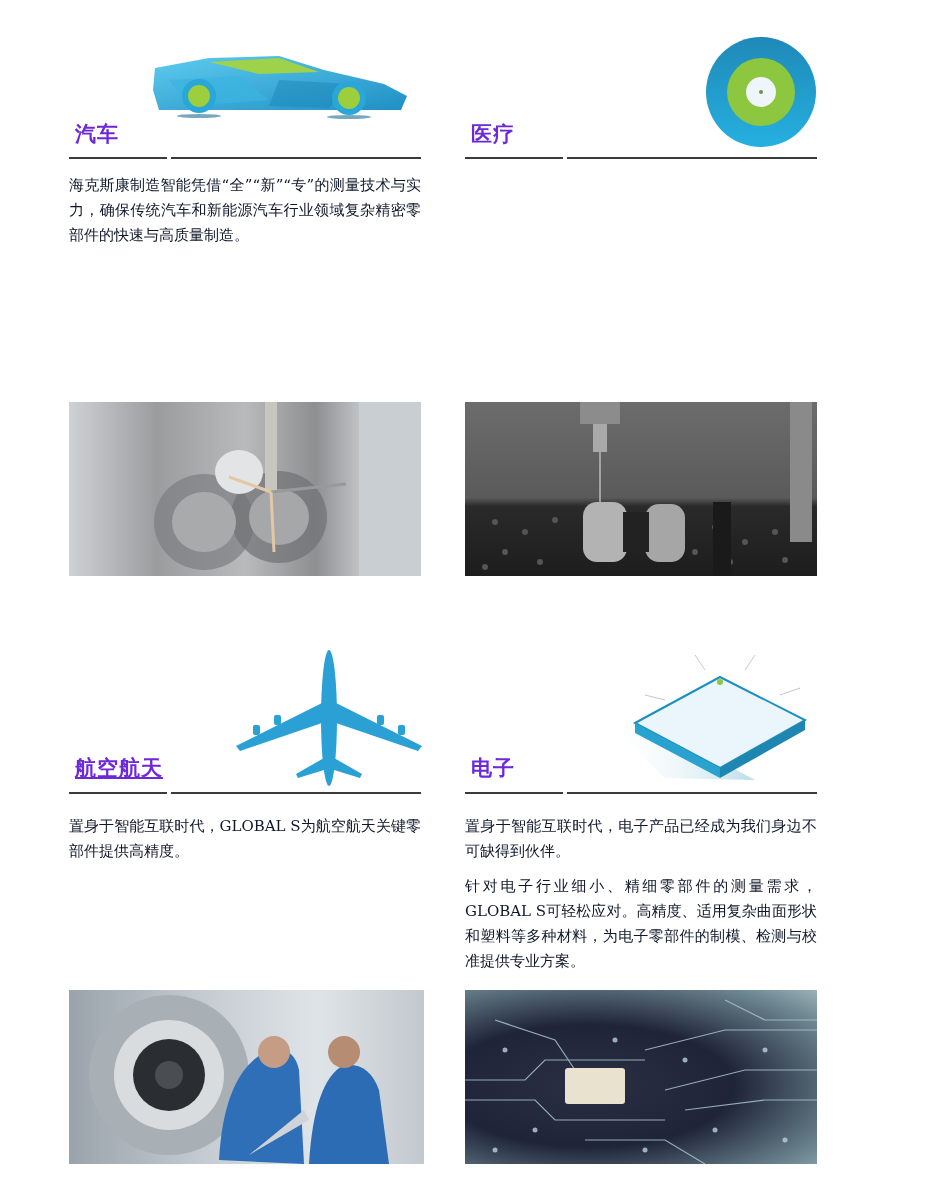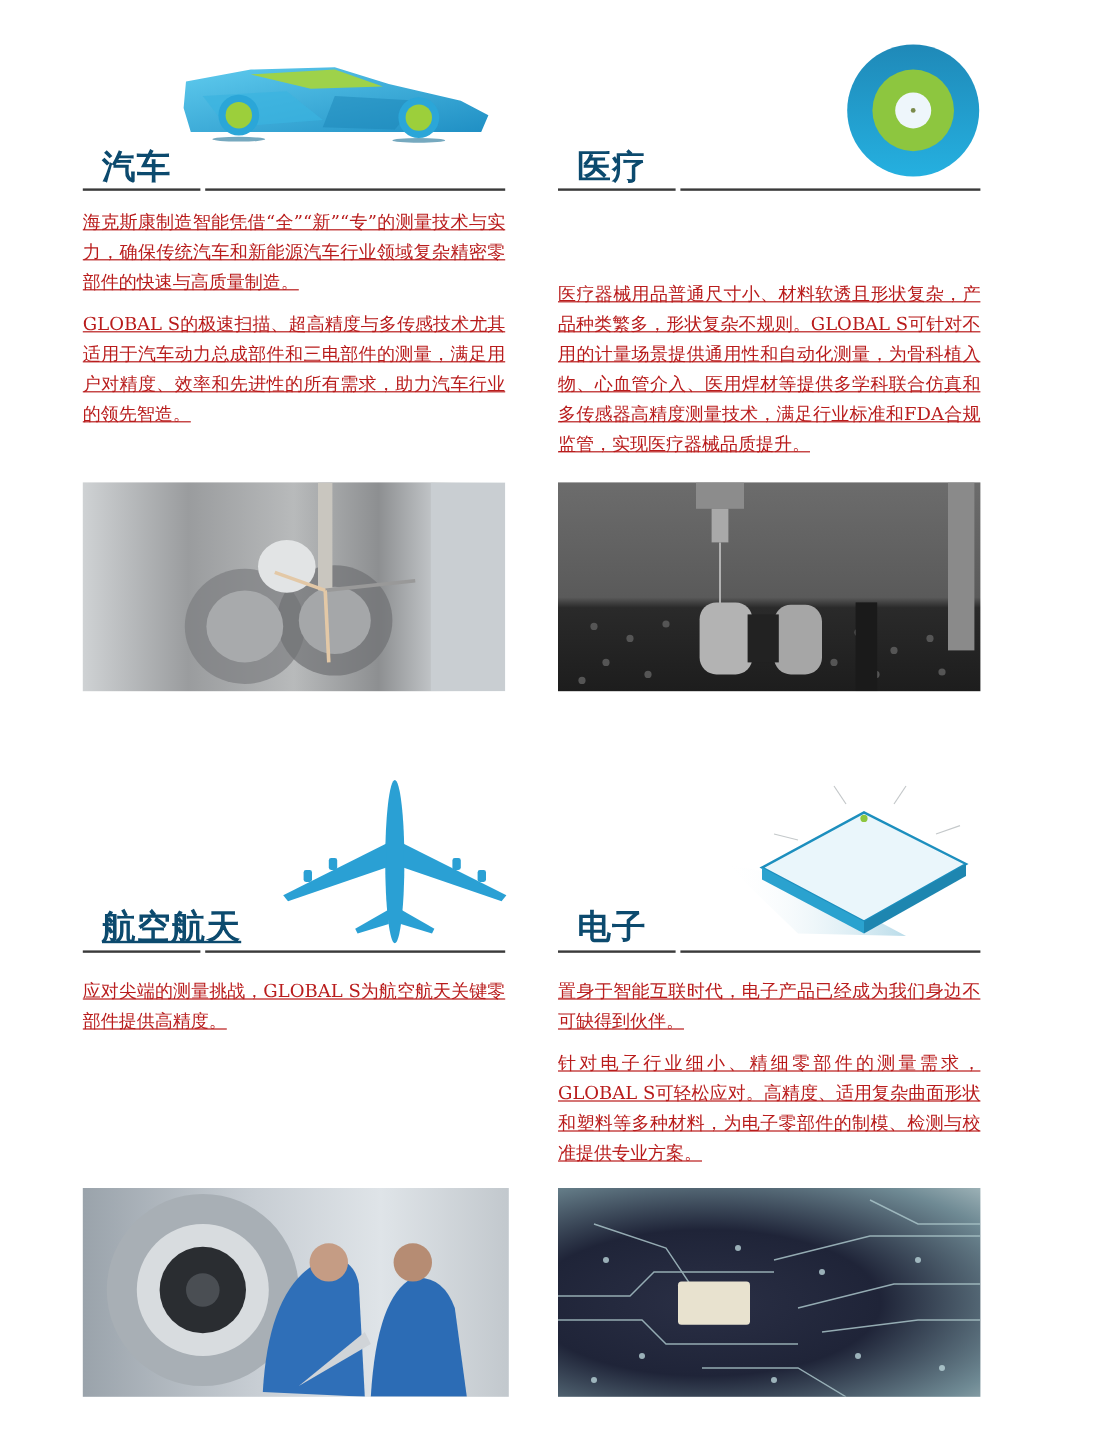--- a/index.html
+++ b/index.html
@@ -1,26 +1,26 @@
 <!DOCTYPE html>
 <html><head>
 <meta charset="utf-8">
 <style>
   html, body { margin: 0; padding: 0; background: #ffffff; }
   body { width: 927px; height: 1204px; position: relative; overflow: hidden;
          font-family: "DejaVu Serif", "Liberation Serif", serif; color: #333333; }
   .section { position: absolute; width: 352px; }
   .illus { position: absolute; }
-  .title { position: absolute; left: 16px; font-family: "DejaVu Sans", "Liberation Sans", sans-serif;
-           font-weight: bold; font-size: 28px; color: #0c4a6e; letter-spacing: 1px; }
+  .title { position: absolute; left: 6px; font-family: "DejaVu Sans", "Liberation Sans", sans-serif;
+           font-weight: bold; font-size: 21px; color: #6d28d9; letter-spacing: 1px; }
   .rule { position: absolute; height: 2px; background: #3a3a3a; }
   .rule.short { left: 0; width: 98px; }
   .rule.long { left: 102px; width: 250px; }
   .para { position: absolute; left: 0; width: 352px; font-size: 15px; line-height: 25px;
-          color: #b91c1c; margin: 0; text-align: justify; text-decoration: underline; }
+          color: #0f172a; margin: 0; text-align: justify; }
   .photo { position: absolute; left: 0; overflow: hidden; }
 </style>
 </head>
 <body>
 
 <div class="section" style="left:69px; top:0; height:580px;">
   <div class="illus" style="left:80px; top:50px; width:260px; height:70px;">
     <svg width="260" height="70" viewBox="0 0 260 70">
       <defs>
         <linearGradient id="carg" x1="0" y1="0" x2="1" y2="1">
@@ -37,21 +37,20 @@
       <circle cx="200" cy="48" r="17" fill="#2ba6d8"></circle>
         <circle cx="200" cy="48" r="11" fill="#9ccf3b"></circle>
       <ellipse cx="50" cy="66" rx="22" ry="2" fill="#1a6f95" opacity="0.6"></ellipse>
       <ellipse cx="200" cy="67" rx="22" ry="2" fill="#1a6f95" opacity="0.6"></ellipse>
     </svg>
   </div>
   <div class="title" style="top:120px;">汽车</div>
   <div class="rule short" style="top:157px;"></div>
   <div class="rule long" style="top:157px;"></div>
   <p class="para" style="top:173px;">海克斯康制造智能凭借“全”“新”“专”的测量技术与实力，确保传统汽车和新能源汽车行业领域复杂精密零部件的快速与高质量制造。</p>
-  <p class="para" style="top:258px;">GLOBAL S的极速扫描、超高精度与多传感技术尤其适用于汽车动力总成部件和三电部件的测量，满足用户对精度、效率和先进性的所有需求，助力汽车行业的领先智造。</p>
   <div class="photo" style="top:402px; width:352px; height:174px; background:linear-gradient(90deg,#cfd2d4 0%,#9a9c9e 25%,#b8babb 50%,#8d8f91 70%,#d6dadd 88%,#e8ecef 100%);">
     <svg width="352" height="174" viewBox="0 0 352 174">
       <ellipse cx="135" cy="120" rx="50" ry="48" fill="#7c7e80" opacity="0.7"></ellipse>
       <ellipse cx="210" cy="115" rx="48" ry="46" fill="#6f7173" opacity="0.7"></ellipse>
       <ellipse cx="135" cy="120" rx="32" ry="30" fill="#a8aaac"></ellipse>
       <ellipse cx="210" cy="115" rx="30" ry="28" fill="#a5a7a9"></ellipse>
       <ellipse cx="170" cy="70" rx="24" ry="22" fill="#e2e4e5"></ellipse>
       <rect x="196" y="0" width="12" height="90" fill="#c9c6bf"></rect>
       <line x1="202" y1="90" x2="277" y2="82" stroke="#999" stroke-width="3"></line>
       <line x1="202" y1="90" x2="160" y2="75" stroke="#e3c8a6" stroke-width="3"></line>
@@ -72,21 +71,20 @@
       </defs>
       <circle cx="56" cy="56" r="55" fill="url(#discg)"></circle>
       <circle cx="56" cy="56" r="34" fill="#8dc63f"></circle>
       <circle cx="56" cy="56" r="15" fill="#eef6fb"></circle>
       <circle cx="56" cy="56" r="2" fill="#7a8a4a"></circle>
     </svg>
   </div>
   <div class="title" style="top:120px;">医疗</div>
   <div class="rule short" style="top:157px;"></div>
   <div class="rule long" style="top:157px;"></div>
-  <p class="para" style="top:233px;">医疗器械用品普通尺寸小、材料软透且形状复杂，产品种类繁多，形状复杂不规则。GLOBAL S可针对不用的计量场景提供通用性和自动化测量，为骨科植入物、心血管介入、医用焊材等提供多学科联合仿真和多传感器高精度测量技术，满足行业标准和FDA合规监管，实现医疗器械品质提升。</p>
   <div class="photo" style="top:402px; width:352px; height:174px; background:linear-gradient(180deg,#6c6c6c 0%,#5a5a5a 55%,#2a2a2a 60%,#1d1d1d 100%);">
     <svg width="352" height="174" viewBox="0 0 352 174">
       <g fill="#555">
         <circle cx="30" cy="120" r="3"></circle>
           <circle cx="60" cy="130" r="3"></circle>
           <circle cx="90" cy="118" r="3"></circle>
         <circle cx="40" cy="150" r="3"></circle>
           <circle cx="75" cy="160" r="3"></circle>
           <circle cx="250" cy="125" r="3"></circle>
         <circle cx="280" cy="140" r="3"></circle>
@@ -120,21 +118,21 @@
         <rect x="40" y="67" width="7" height="10" rx="2"></rect>
         <rect x="19" y="77" width="7" height="10" rx="2"></rect>
         <rect x="143" y="67" width="7" height="10" rx="2"></rect>
         <rect x="164" y="77" width="7" height="10" rx="2"></rect>
       </g>
     </svg>
   </div>
   <div class="title" style="top:114px;text-decoration:underline;">航空航天</div>
   <div class="rule short" style="top:152px;"></div>
   <div class="rule long" style="top:152px;"></div>
-  <p class="para" style="top:174px;">应对尖端的测量挑战，GLOBAL S为航空航天关键零部件提供高精度。</p>
+  <p class="para" style="top:174px;">置身于智能互联时代，GLOBAL S为航空航天关键零部件提供高精度。</p>
   <div class="photo" style="top:350px; width:355px; height:174px; background:linear-gradient(90deg,#9aa3ab 0%,#c7cdd3 40%,#dfe4e8 70%,#c2c8cd 100%);">
     <svg width="355" height="174" viewBox="0 0 355 174">
       <circle cx="100" cy="85" r="80" fill="#a8afb5"></circle>
       <circle cx="100" cy="85" r="55" fill="#d8dcdf"></circle>
       <circle cx="100" cy="85" r="36" fill="#2a2d31"></circle>
       <circle cx="100" cy="85" r="14" fill="#4a4e53"></circle>
       <path d="M150 170 Q155 80 200 60 Q225 55 230 80 L235 174 Z" fill="#2f6fb8"></path>
       <circle cx="205" cy="62" r="16" fill="#c59c84"></circle>
       <path d="M240 174 Q245 90 275 75 Q300 72 310 100 L320 174 Z" fill="#2c6cb5"></path>
       <circle cx="275" cy="62" r="16" fill="#b68c73"></circle>

